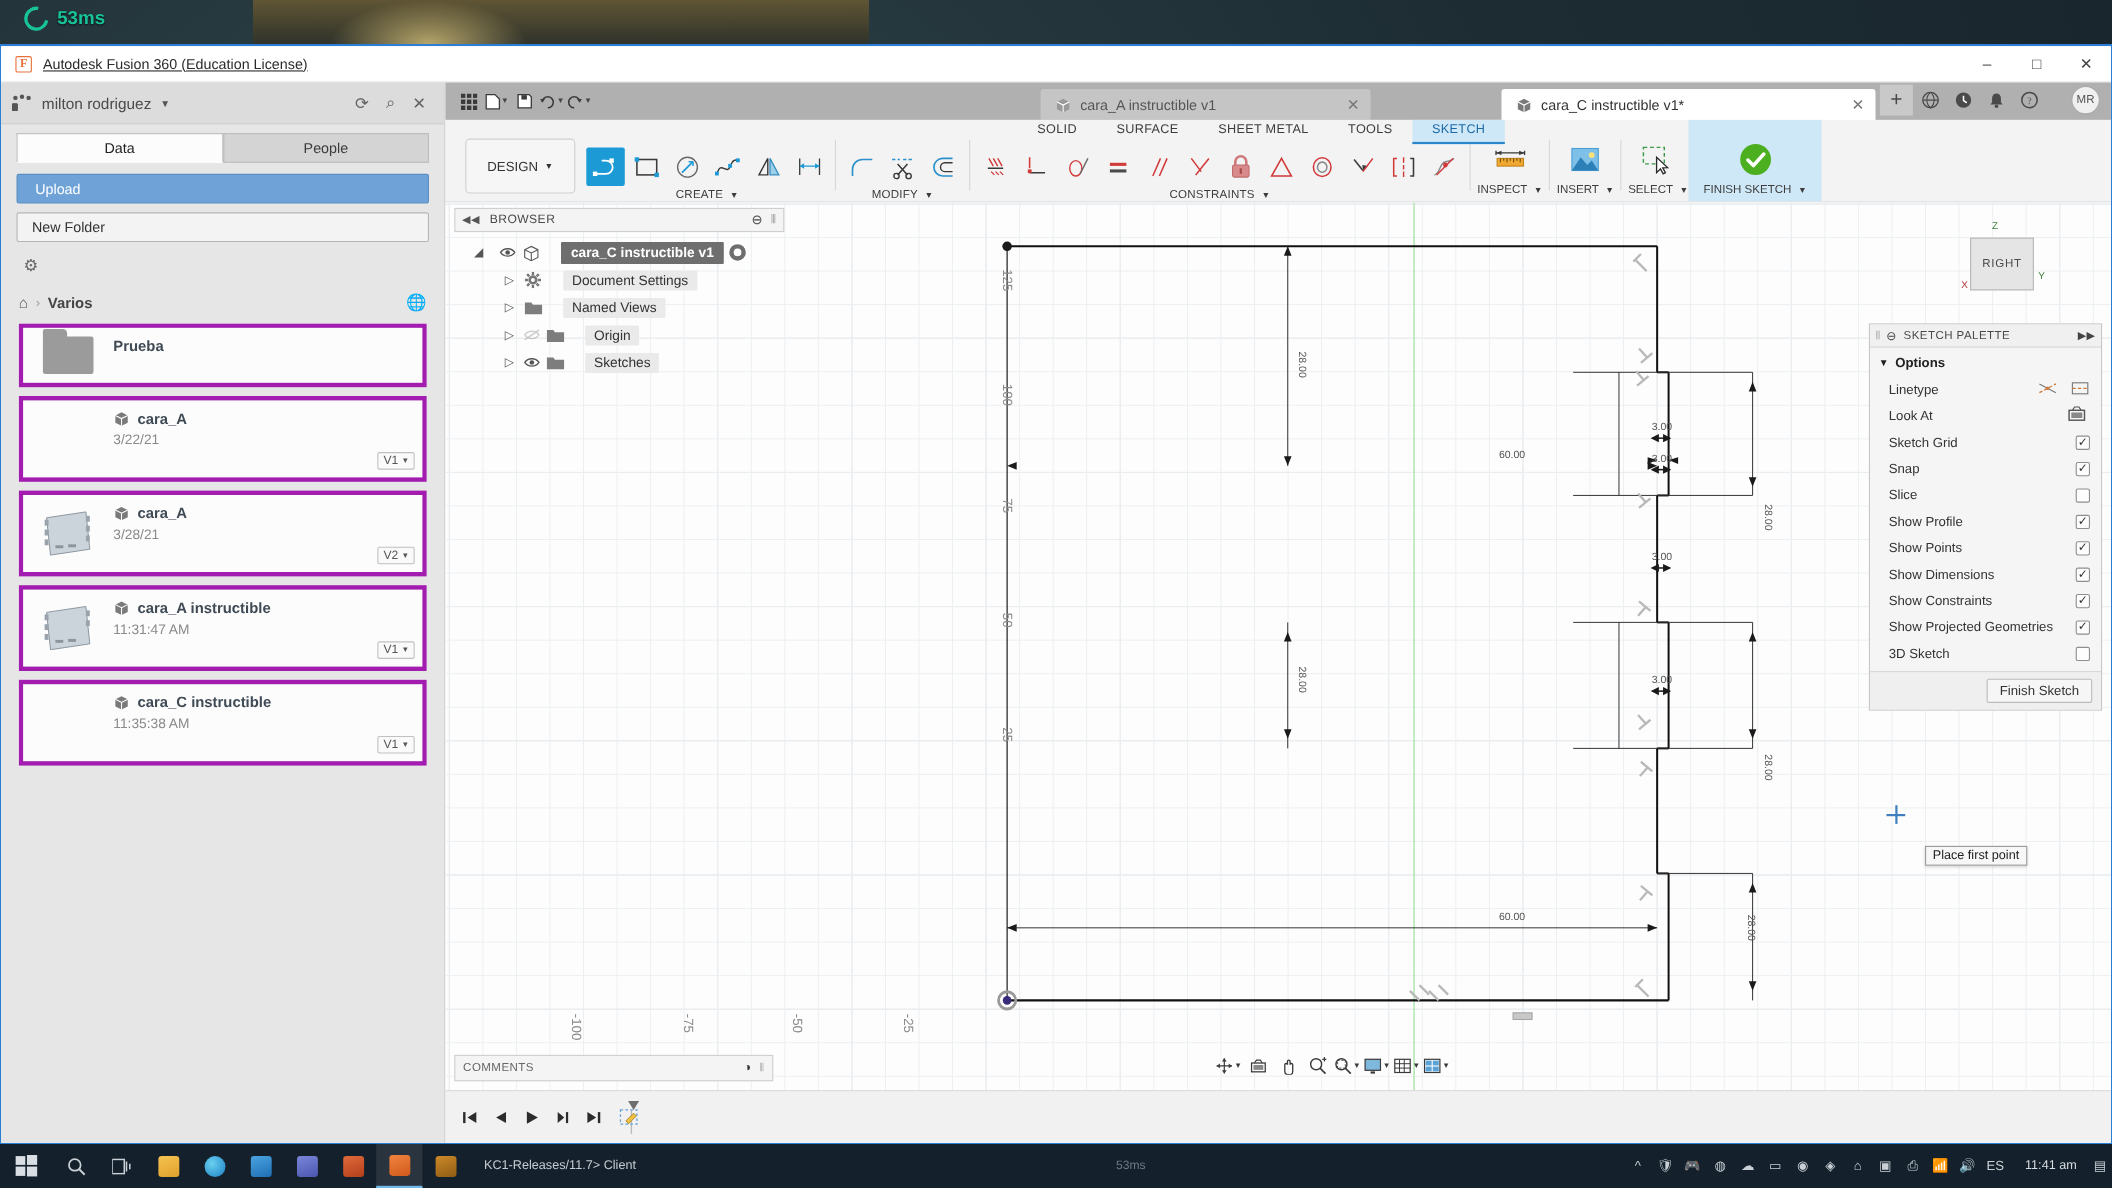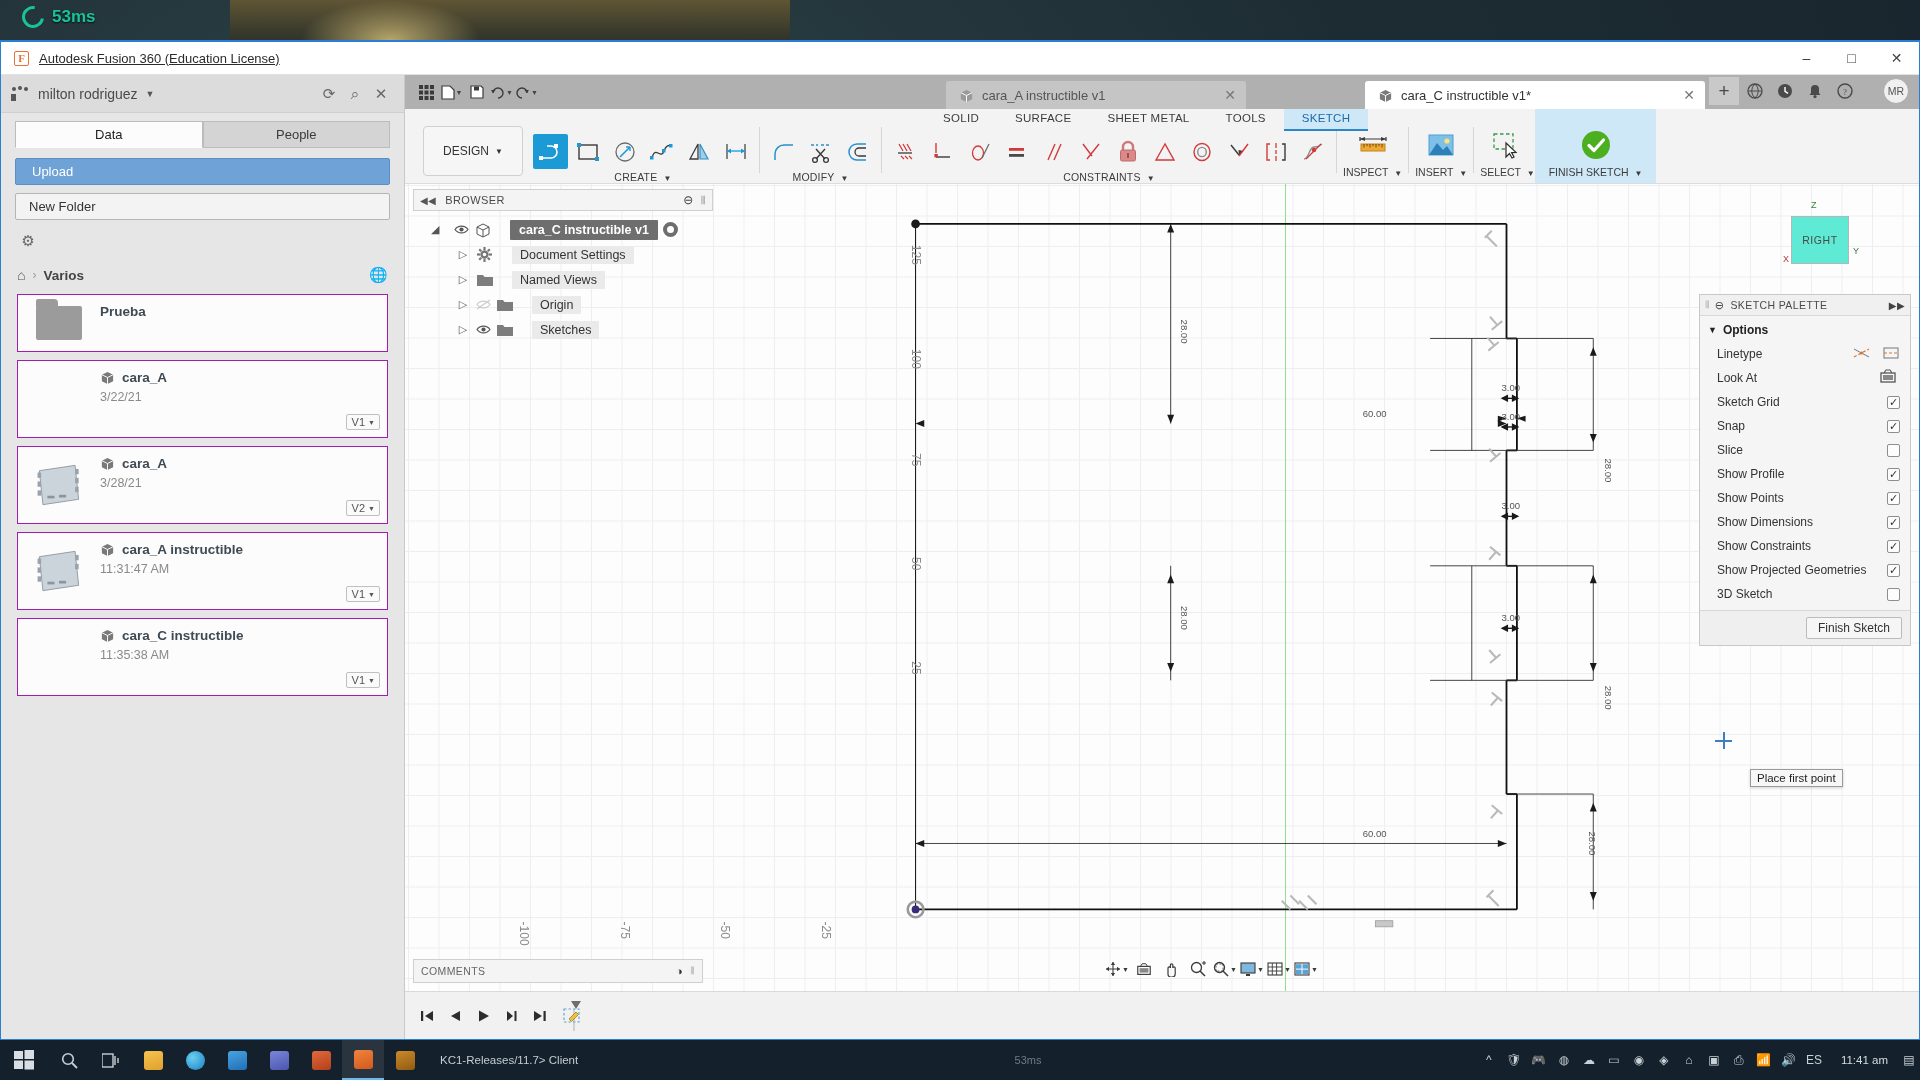--- a/index.html
+++ b/index.html
@@ -119,21 +119,21 @@
   }
   .dp-crumbs { display: flex; align-items: center; padding: 4px 16px 10px 16px; gap: 7px; }
   .crumb-home { font-size: 14px; color: #555; cursor: pointer; }
   .crumb-sep { color: #9b9b9b; font-size: 12px; }
   .crumb-text { font-size: 13.5px; color: #444; font-weight: bold; cursor: pointer; }
   .dp-crumb-spacer { flex: 1; }
   .crumb-globe { font-size: 15px; color: #6d6d6d; cursor: pointer; }
 
   .dp-list { margin: 0 16px; background: #e6e6e6; overflow: hidden; }
   .dp-card {
-    display: flex; background: #fcfcfc; border: 1px solid #a21caf;
+    display: flex; background: #fcfcfc; border: 4px solid #a21caf;
     margin-bottom: 8px; height: 78px; position: relative; cursor: pointer;
   }
   .dp-card.folder { height: 58px; }
   .dp-thumb { width: 82px; flex: none; display: flex; align-items: center; justify-content: center; }
   .folder-glyph {
     width: 46px; height: 34px; background: #9b9b9b; border-radius: 2px; position: relative;
   }
   .folder-glyph::before {
     content: ''; position: absolute; top: -7px; left: 0; width: 22px; height: 8px;
     background: #9b9b9b; border-radius: 2px 4px 0 0;
@@ -274,21 +274,21 @@
          display: flex; align-items: center; justify-content: center; cursor: pointer; }
   .chk.on::after { content: '✓'; font-size: 11px; color: #333; line-height: 1; }
   .pal-footer { border-top: 1px solid #d8d8d8; padding: 6px 8px; display: flex; justify-content: flex-end; background: #efefef; }
   .pal-finish { font-size: 12px; color: #333; border: 1px solid #bbb; background: #f6f6f6;
                 padding: 3px 11px; border-radius: 2px; cursor: pointer; }
 
   
   .viewcube { position: absolute; right: 52px; top: 10px; width: 110px; height: 90px; z-index: 5; }
   .vc-face {
     position: absolute; left: 34px; top: 22px; width: 58px; height: 48px;
-    background: #5eead4; border: 1px solid #b6b6b6;
+    background: #e5e5e5; border: 1px solid #b6b6b6;
     display: flex; align-items: center; justify-content: center;
     font-size: 10.5px; color: #4a4a4a; letter-spacing: .6px; cursor: pointer;
   }
   .vc-axis { position: absolute; font-size: 9px; color: #3a7f3a; }
 
   
   .tooltip {
     position: absolute; left: 1345px; top: 585px; z-index: 7;
     background: #f7f7f7; border: 1px solid #9a9a9a;
     font-size: 11.5px; color: #222; padding: 2px 6px; box-shadow: 0 1px 3px rgba(0,0,0,.18);

